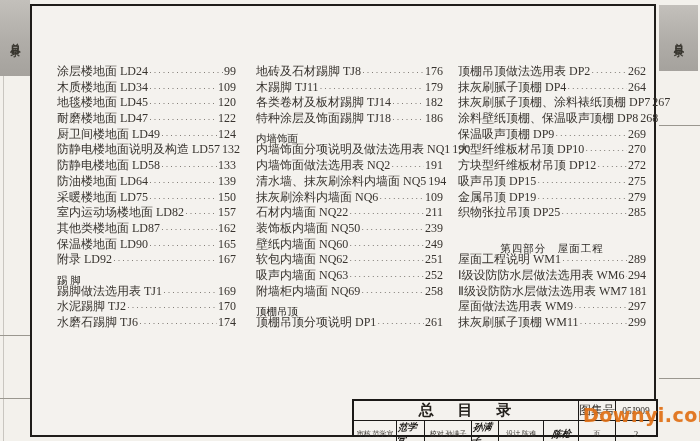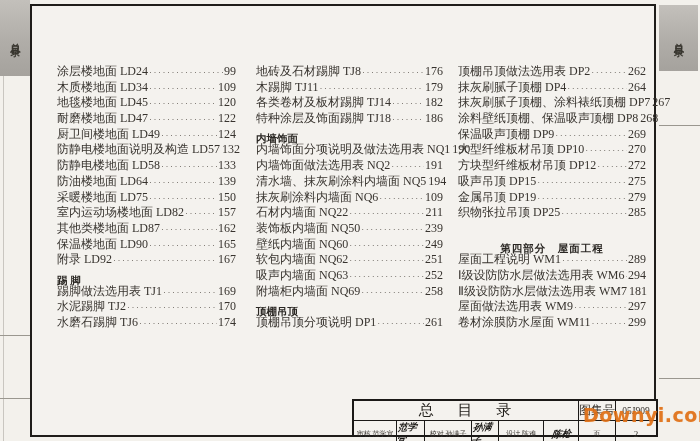--- a/index.html
+++ b/index.html
@@ -35,35 +35,35 @@
   
   .col{position:absolute;top:66px;}
   .col1{left:57px;width:179px;}
   .col2{left:256px;width:187px;}
   .col3{left:458px;width:188px;}
   .row{height:15.7px;display:flex;align-items:flex-start;font-size:12px;line-height:11px;white-space:nowrap;}
   .row .lab{flex:0 0 auto;}
   .row .dots{flex:1 1 auto;overflow:hidden;margin:0 1px;color:#4c473f;}
   .row .dots::after{content:"·········································································";letter-spacing:1.5px;font-size:9px;}
   .row .pg{flex:0 0 auto;text-align:right;}
-  .row.hd{font-weight:bold;font-size:10.5px;color:#2a2723;align-items:flex-end;}
+  .row.hd{font-weight:normal;font-size:10.5px;color:#2a2723;align-items:flex-end;}
   .row.ctr{justify-content:center;letter-spacing:1px;}
   .row.sp{visibility:hidden;}
 
   
   .tb{
     position:absolute;left:352px;top:399px;width:306px;height:38px;
     border:2px solid #1b1917;box-sizing:border-box;background:#f4f2ee;
     display:flex;flex-direction:column;
   }
   .tb-r1{flex:1 1 auto;display:flex;border-bottom:1px solid #1b1917;}
   .tb-r2{flex:0 0 13px;display:flex;}
   .cell{display:flex;align-items:center;justify-content:center;box-sizing:border-box;border-right:1px solid #1b1917;overflow:hidden;}
   .cell:last-child{border-right:none;}
-  .c-title{flex:0 0 225px;font-size:15px;font-weight:normal;letter-spacing:10px;color:#23201c;padding-left:8px;}
+  .c-title{flex:0 0 225px;font-size:15px;font-weight:bold;letter-spacing:10px;color:#23201c;padding-left:8px;}
   .c-figlab{flex:0 0 37px;font-size:12px;}
   .c-figno{flex:1 1 auto;font-size:9.5px;}
   .c-s{font-size:7px;}
   .c-rev{flex:0 0 43px;}
   .c-sig1{flex:0 0 28px;}
   .c-chk{flex:0 0 47px;}
   .c-sig2{flex:0 0 27px;}
   .c-des{flex:0 0 45px;}
   .c-sig3{flex:0 0 35px;}
   .c-pglab{flex:0 0 37px;font-size:7px;}
@@ -327,21 +327,21 @@
       <span class="lab">Ⅱ级设防防水层做法选用表 WM7</span>
       <span class="dots"></span>
       <span class="pg">181</span>
     </div>
     <div class="row">
       <span class="lab">屋面做法选用表 WM9</span>
       <span class="dots"></span>
       <span class="pg">297</span>
     </div>
     <div class="row">
-      <span class="lab">卷材涂膜防水屋面 WM11</span>
+      <span class="lab">抹灰刷腻子顶棚 WM11</span>
       <span class="dots"></span>
       <span class="pg">299</span>
     </div>
   </div>
 
 <div class="tb">
   <div class="tb-r1">
     <div class="cell c-title">总 目 录</div>
     <div class="cell c-figlab">图集号</div>
     <div class="cell c-figno">05J909</div>

